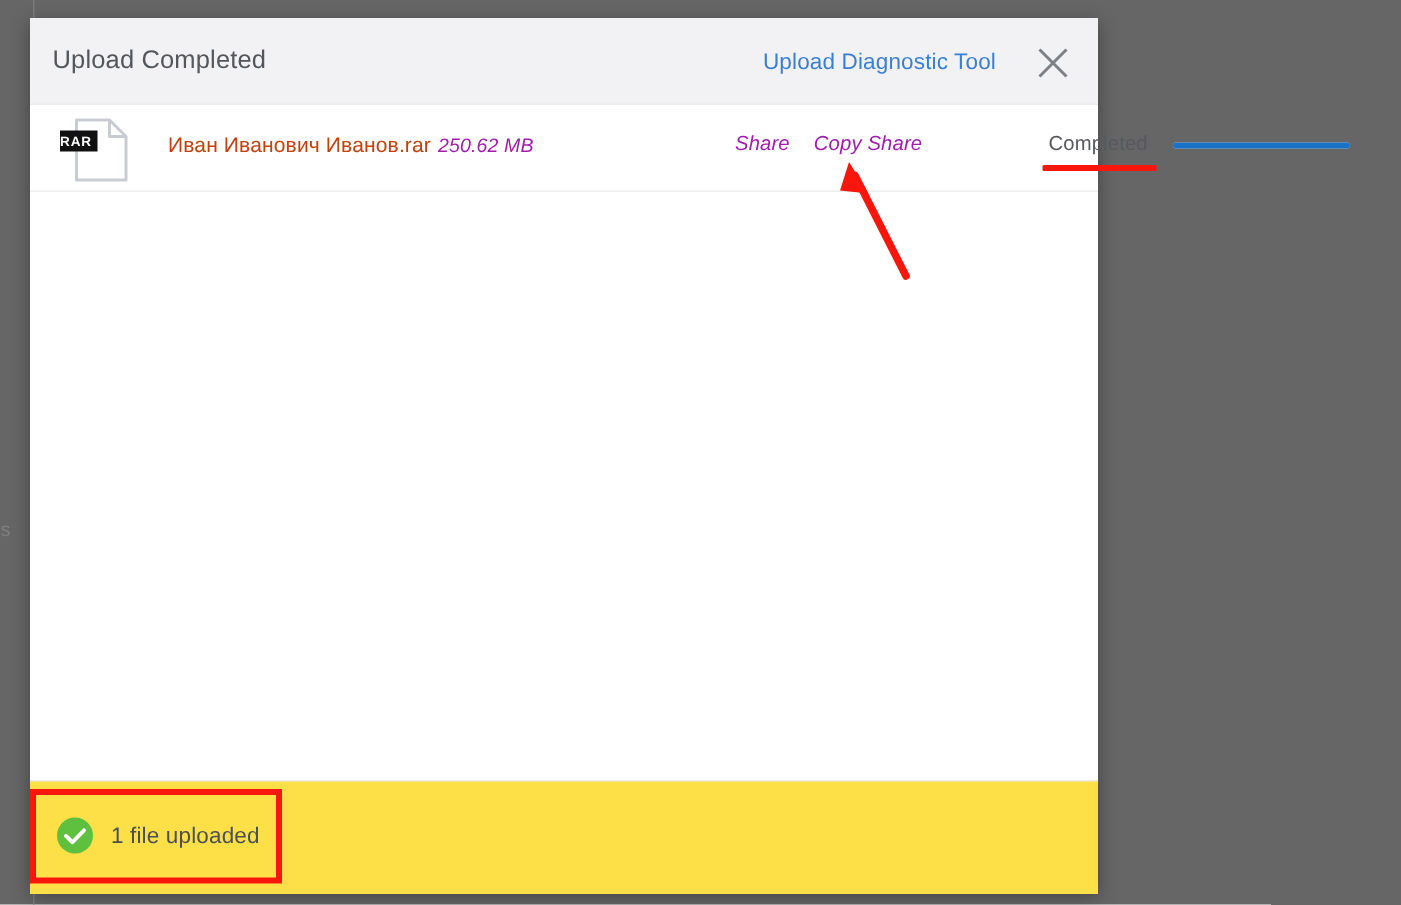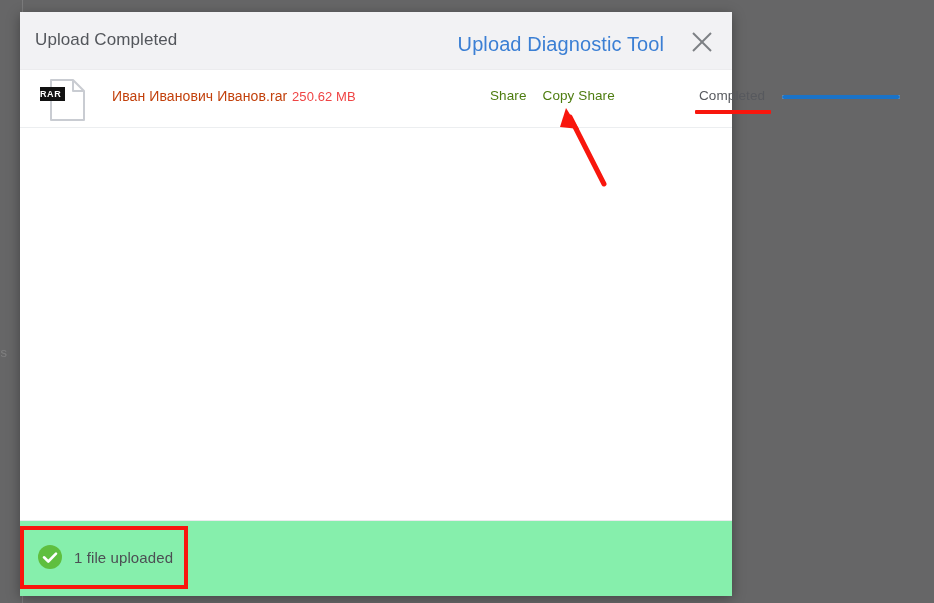--- a/index.html
+++ b/index.html
@@ -70,21 +70,21 @@
     left: 15px;
     top: 18px;
     font-size: 17px;
     color: #53565b;
     letter-spacing: .1px;
   }
   .diagnostic-link {
     position: absolute;
     right: 68px;
     top: 21px;
-    font-size: 20px;
+    font-size: 15px;
     color: #3b7fd4;
     cursor: pointer;
     letter-spacing: .1px;
     white-space: nowrap;
   }
   .close-x {
     position: absolute;
     right: 18px;
     top: 18px;
     width: 24px;
@@ -136,38 +136,40 @@
     font-size: 14px;
     color: #c2410c;
     letter-spacing: .1px;
     white-space: nowrap;
   }
   .file-size {
     position: absolute;
     left: 272px;
     top: 19px;
     font-size: 13px;
-    color: #ef4444;
-    letter-spacing: .1px;
-    white-space: nowrap;
+    color: #a21caf;
+    letter-spacing: .1px;
+    white-space: nowrap;
+    font-style: italic;
   }
 
   .row-actions {
     position: absolute;
     left: 470px;
     top: 18px;
     display: flex;
     gap: 16px;
   }
   .row-action {
     font-size: 13.5px;
-    color: #4d7c0f;
+    color: #a21caf;
     cursor: pointer;
     letter-spacing: .1px;
     white-space: nowrap;
+    font-style: italic;
   }
 
   .status-label {
     position: absolute;
     left: 679px;
     top: 18px;
     font-size: 13.5px;
     color: #57595e;
     letter-spacing: .1px;
     white-space: nowrap;
@@ -185,21 +187,21 @@
   .progress-fill {
     height: 4px;
     background: #1a73c8;
     border-radius: 2px;
   }
 
   
   .dialog-footer {
     position: relative;
     height: 75px;
-    background: #86efac;
+    background: #fde047;
     border-top: 1px solid #eaebed;
     padding-left: 24px;
   }
   .upload-summary {
     position: absolute;
     left: 17px;
     top: 23px;
     display: flex;
     align-items: center;
     gap: 11px;

